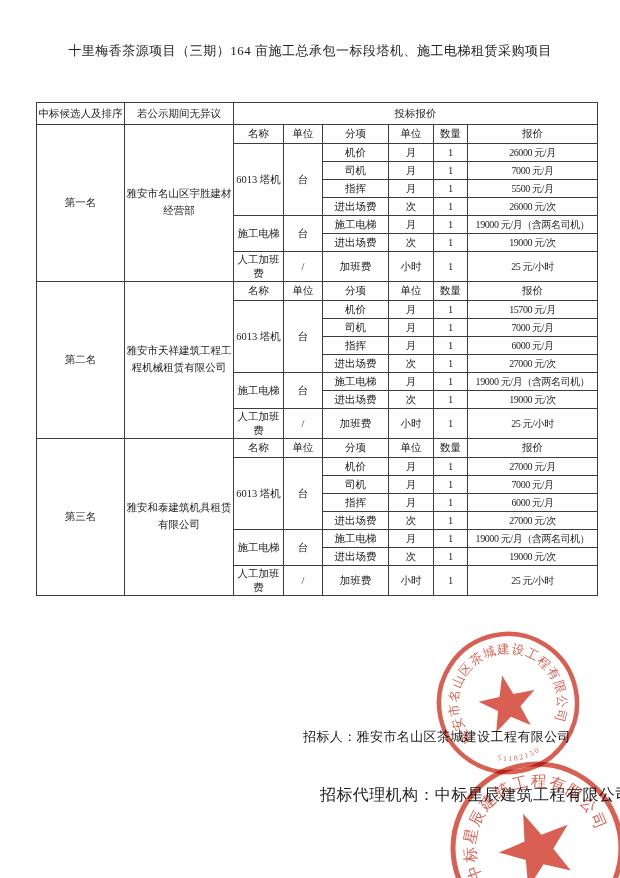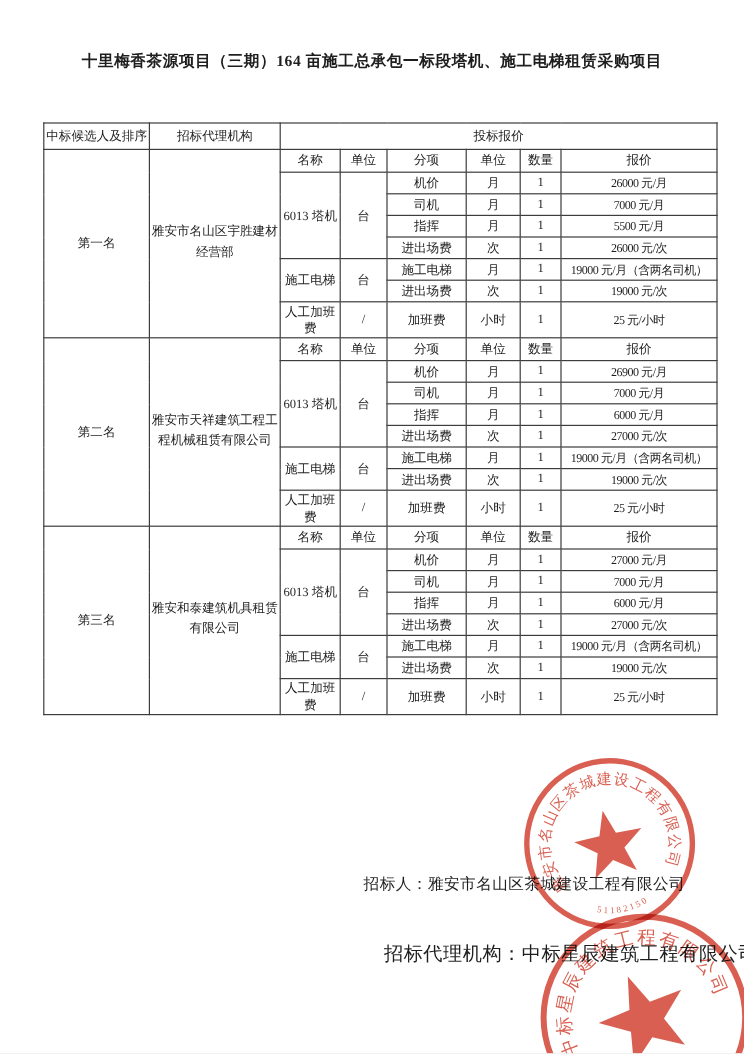--- a/index.html
+++ b/index.html
@@ -1,19 +1,19 @@
 <!DOCTYPE html>
 <html><head>
 <meta charset="utf-8">
 <style>
   html,body{margin:0;padding:0;background:#e8e8e8;}
   .page{position:relative;width:620px;height:878px;background:#ffffff;overflow:hidden;
         font-family:"Liberation Serif","DejaVu Serif",serif;color:#1e1e1e;}
   .title{position:absolute;top:42px;left:0;width:100%;text-align:center;
-         font-size:13px;font-weight:bold;letter-spacing:.5px;}
+         font-size:13px;font-weight:normal;letter-spacing:.5px;}
   .intro{position:absolute;top:83px;left:68px;font-size:13px;letter-spacing:.3px;}
   table.bid{position:absolute;top:102px;left:36px;width:561px;border-collapse:collapse;
             table-layout:fixed;text-align:center;font-size:10.5px;}
   table.bid td{border:1px solid #3d3d3d;padding:0 1px;overflow:hidden;vertical-align:middle;}
   tr.r-head td{height:21px;}
   tr.r-sub td{height:18px;margin-top:44px;}
   tr.r-data td{height:17px;}
   tr.r-ot td{height:29px;}
   td.company-cell{line-height:1.6;padding:0 3px;text-align:center;}
   td.price{font-size:10px;letter-spacing:-0.4px;white-space:nowrap;text-align:center;}
@@ -38,21 +38,21 @@
         <col style="width:50px">
         <col style="width:39px">
       <col style="width:66px">
         <col style="width:45px">
         <col style="width:34px">
         <col style="width:130px">
     </colgroup>
     <tbody>
       <tr class="r-head">
         <td>中标候选人及排序</td>
-        <td>招标代理机构</td>
+        <td>若公示期间无异议</td>
         <td colspan="6">投标报价</td>
       </tr>
 
       <tr class="r-sub">
         <td rowspan="8">第一名</td>
         <td rowspan="8" class="company-cell">雅安市名山区宇胜建材经营部</td>
         <td>名称</td>
         <td>单位</td>
         <td>分项</td>
         <td>单位</td>
@@ -117,21 +117,21 @@
         <td>单位</td>
         <td>数量</td>
         <td>报价</td>
       </tr>
       <tr class="r-data">
         <td rowspan="4">6013 塔机</td>
         <td rowspan="4">台</td>
         <td>机价</td>
         <td>月</td>
         <td>1</td>
-        <td class="price">26900 元/月</td>
+        <td class="price">15700 元/月</td>
       </tr>
       <tr class="r-data">
         <td>司机</td>
         <td>月</td>
         <td>1</td>
         <td class="price">7000 元/月</td>
       </tr>
       <tr class="r-data">
         <td>指挥</td>
         <td>月</td>

